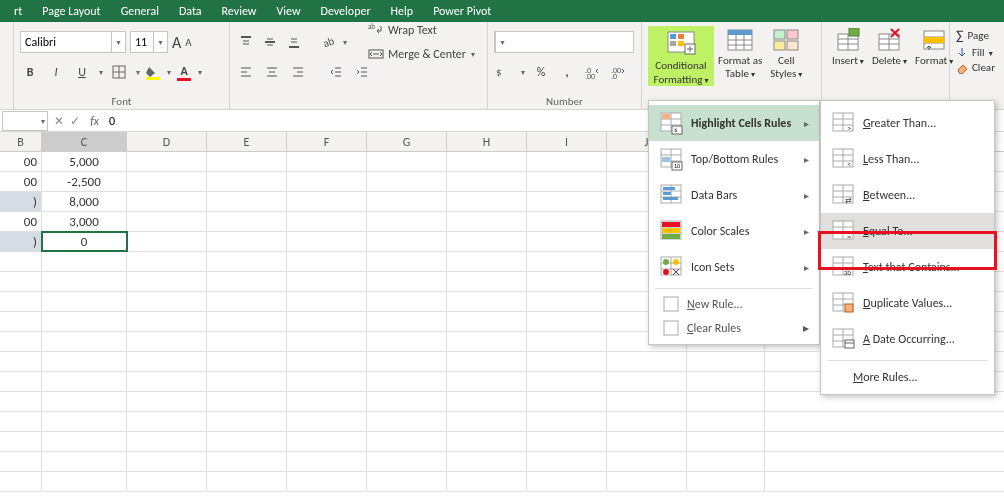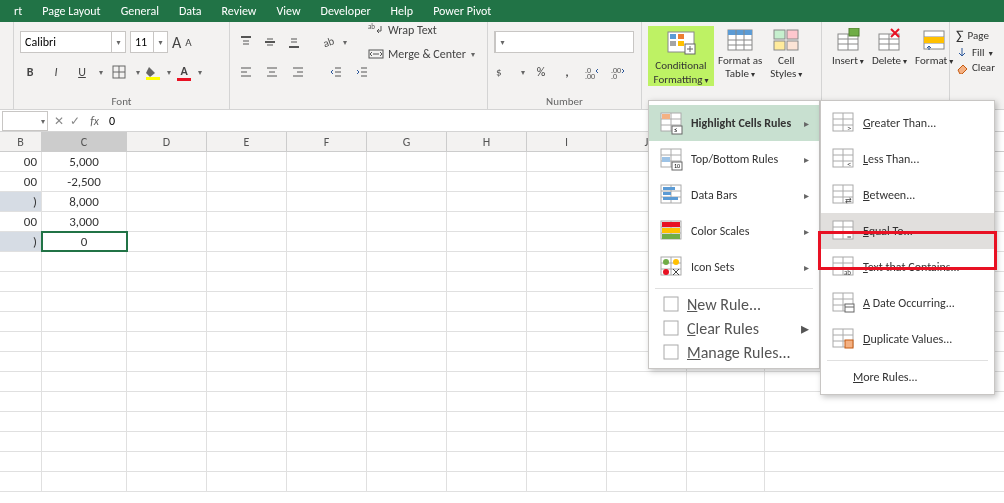--- a/index.html
+++ b/index.html
@@ -64,21 +64,21 @@
   .cell.shade { background:#d6dce4; }
   .cell.sel { outline:2px solid #217346; outline-offset:-1px; background:#fff; }
 
   
   .flyout1 { position:absolute; top:100px; left:648px; width:172px; background:#fff; border:1px solid #c8c6c4; box-shadow:2px 2px 6px rgba(0,0,0,0.25); padding:4px 0; z-index:10;}
   .flyout2 { position:absolute; top:100px; left:820px; width:175px; background:#fff; border:1px solid #c8c6c4; box-shadow:2px 2px 6px rgba(0,0,0,0.25); padding:4px 0; z-index:11;}
   .menu-item { height:36px; display:flex; align-items:center; gap:8px; padding:0 10px; cursor:pointer; font-size:12px; color:#333; position:relative;}
   .menu-item.active { background:#c8e0d0; }
   .menu-item .arrow { margin-left:auto; font-size:10px; color:#666;}
   .menu-item .mico { width:24px; height:24px; display:flex; align-items:center; justify-content:center; }
-  .ruleitem { height:24px; display:flex; align-items:center; gap:8px; padding:0 10px 0 14px; cursor:pointer; font-size:16px; color:#555;}
+  .ruleitem { height:24px; display:flex; align-items:center; gap:8px; padding:0 10px 0 14px; cursor:pointer; font-size:12px; color:#555;}
   .moreitem { height:26px; padding:0 10px 0 32px; display:flex; align-items:center; font-size:12px; color:#333; cursor:pointer;}
   .sep { height:1px; background:#e0e0e0; margin:3px 6px; }
   .redbox { position:absolute; border:3px solid #e81123; top:231px; left:818px; width:179px; height:39px; z-index:20; pointer-events:none; }
 
   
   svg { display:block; }
 </style>
 </head>
 <body>
 
@@ -708,28 +708,20 @@
     </div>
     <div class="ruleitem">
       <span class="mico" style="width:16px;height:16px">
         <svg width="16" height="16">
           <rect x="1" y="1" width="14" height="14" fill="#fff" stroke="#aaa"></rect>
         </svg>
       </span>
       <span><u>C</u>lear Rules</span>
       <span class="arrow" style="margin-left:auto">▸</span>
     </div>
-    <div class="ruleitem">
-      <span class="mico" style="width:16px;height:16px">
-        <svg width="16" height="16">
-          <rect x="1" y="1" width="14" height="14" fill="#fff" stroke="#aaa"></rect>
-        </svg>
-      </span>
-      <span><u>M</u>anage Rules...</span>
-    </div>
   </div>
 
 <div class="flyout2" id="hcrmenu">
     <div class="menu-item">
       <span class="mico">
         <svg width="24" height="24">
           <rect x="2" y="2" width="20" height="18" fill="#fff" stroke="#aaa"></rect>
           <line x1="2" y2="8" x2="22" y1="8" stroke="#aaa"></line>
           <line x1="2" y2="14" x2="22" y1="14" stroke="#aaa"></line>
           <line x1="12" y1="2" x2="12" y2="20" stroke="#aaa"></line>
@@ -778,43 +770,43 @@
       <span class="mico">
         <svg width="24" height="24">
           <rect x="2" y="2" width="20" height="18" fill="#fff" stroke="#aaa"></rect>
           <line x1="2" y2="8" x2="22" y1="8" stroke="#aaa"></line>
           <line x1="2" y2="14" x2="22" y1="14" stroke="#aaa"></line>
           <line x1="12" y1="2" x2="12" y2="20" stroke="#aaa"></line>
           <text x="13" y="20" font-size="7" fill="#444">ab</text>
         </svg>
       </span>
       <span><u>T</u>ext that Contains...</span>
+    </div>
+    <div class="menu-item">
+      <span class="mico">
+        <svg width="24" height="24">
+          <rect x="2" y="2" width="20" height="18" fill="#fff" stroke="#aaa"></rect>
+          <line x1="2" y2="8" x2="22" y1="8" stroke="#aaa"></line>
+          <line x1="2" y2="14" x2="22" y1="14" stroke="#aaa"></line>
+          <line x1="12" y1="2" x2="12" y2="20" stroke="#aaa"></line>
+          <rect x="14" y="13" width="8" height="8" fill="#f4b183" stroke="#c55a11"></rect>
+        </svg>
+      </span>
+      <span><u>D</u>uplicate Values...</span>
     </div>
     <div class="menu-item">
       <span class="mico">
         <svg width="24" height="24">
           <rect x="2" y="2" width="20" height="18" fill="#fff" stroke="#aaa"></rect>
           <line x1="2" y2="8" x2="22" y1="8" stroke="#aaa"></line>
           <line x1="2" y2="14" x2="22" y1="14" stroke="#aaa"></line>
           <line x1="12" y1="2" x2="12" y2="20" stroke="#aaa"></line>
           <rect x="14" y="13" width="9" height="8" fill="#fff" stroke="#666"></rect>
           <line x1="14" y1="16" x2="23" y2="16" stroke="#666"></line>
         </svg>
       </span>
       <span><u>A</u> Date Occurring...</span>
-    </div>
-    <div class="menu-item">
-      <span class="mico">
-        <svg width="24" height="24">
-          <rect x="2" y="2" width="20" height="18" fill="#fff" stroke="#aaa"></rect>
-          <line x1="2" y2="8" x2="22" y1="8" stroke="#aaa"></line>
-          <line x1="2" y2="14" x2="22" y1="14" stroke="#aaa"></line>
-          <line x1="12" y1="2" x2="12" y2="20" stroke="#aaa"></line>
-          <rect x="14" y="13" width="8" height="8" fill="#f4b183" stroke="#c55a11"></rect>
-        </svg>
-      </span>
-      <span><u>D</u>uplicate Values...</span>
     </div>
     <div class="sep"></div>
     <div class="moreitem"><u>M</u>ore Rules...</div>
   </div>
 
 <div class="redbox"></div>
 
 </body></html>

